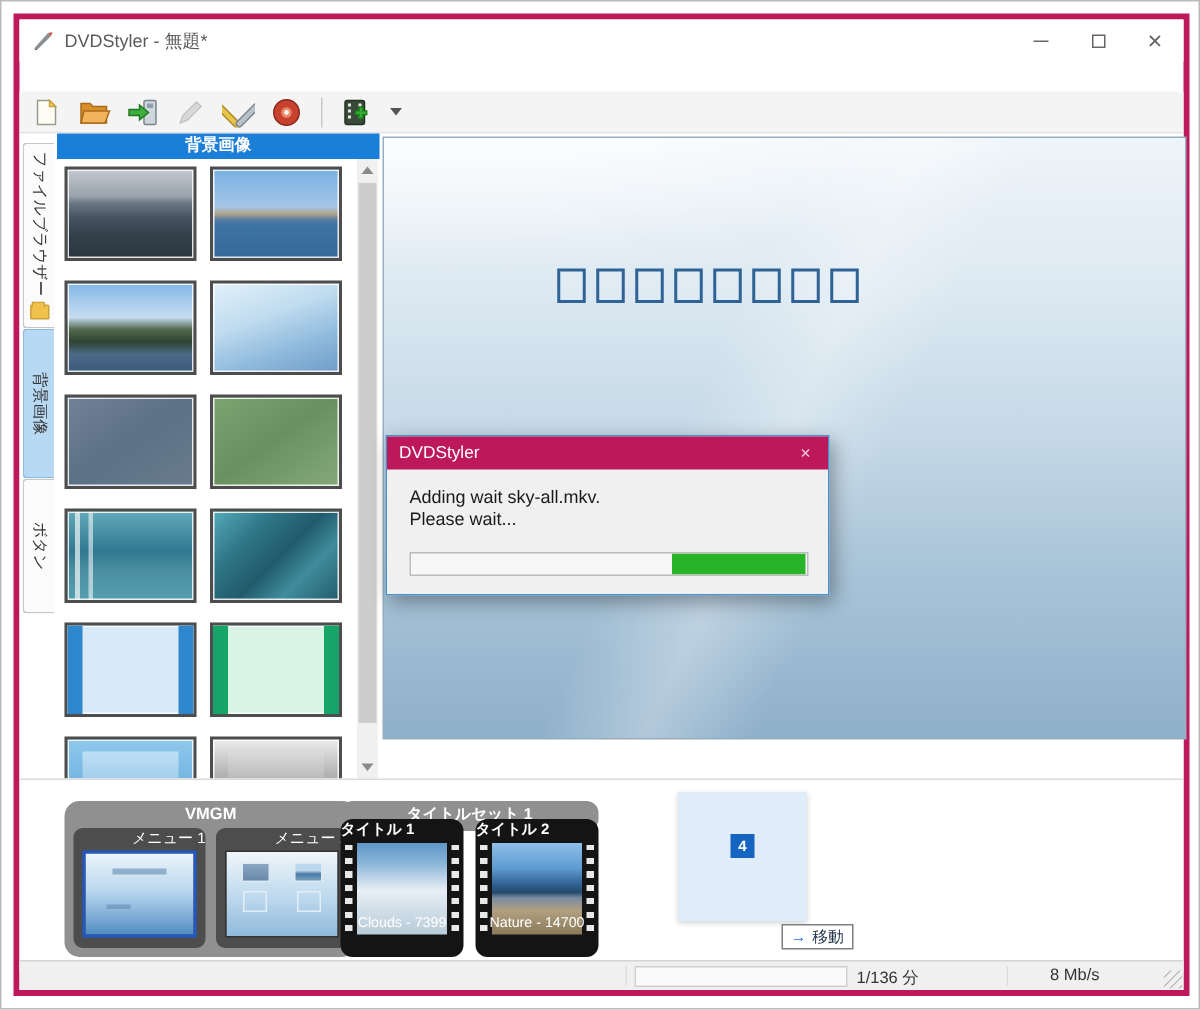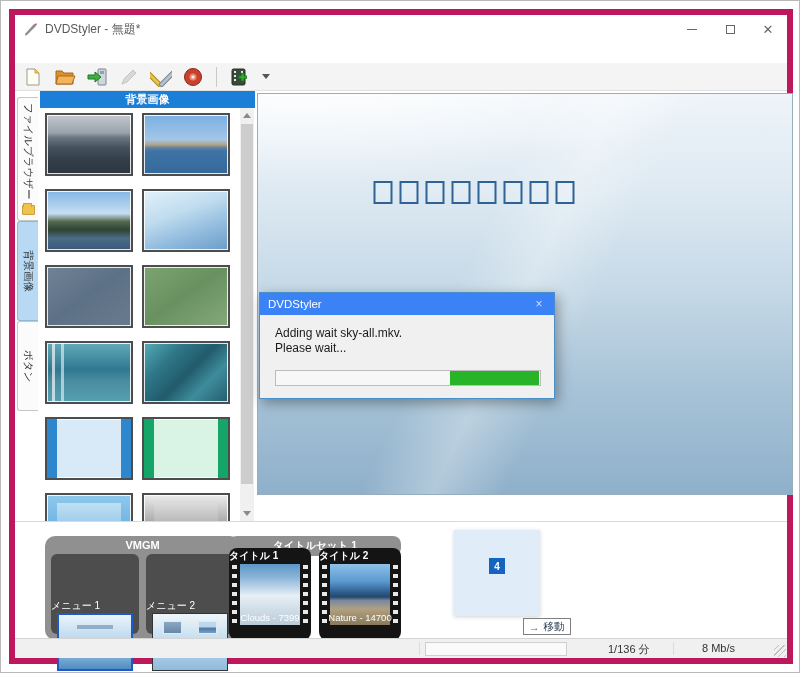--- a/index.html
+++ b/index.html
@@ -7,21 +7,21 @@
   body {
     font-family: "Liberation Sans", "DejaVu Sans", sans-serif;
     background: #ffffff;
     position: relative;
     overflow: hidden;
     border: 1px solid #b9b9b9;
   }
   
   .window {
     position: absolute; left: 8px; top: 8px; width: 784px; height: 655px;
-    background: #fff; border: 6px solid #be185d;
+    background: #fff; border: 4px solid #be185d;
   }
   .titlebar { position: absolute; left:0; top:0; right:0; height:28px; background:#fff; display:flex; align-items:center; }
   .app-icon { width:16px; height:16px; margin:0 6px 0 8px; position:relative; }
   .title-text { font-size:12px; color:#5a5a5a; }
   .win-controls { margin-left:auto; display:flex; height:100%; }
   .win-btn { width:38px; height:100%; display:flex; align-items:center; justify-content:center; color:#666; font-size:12px; }
   .glyph-min { width:10px; height:1px; background:#666; display:block; }
   .glyph-max { width:9px; height:9px; border:1px solid #666; display:block; }
   .glyph-close { font-size:13px; line-height:1; color:#666; }
 
@@ -90,35 +90,35 @@
       radial-gradient(160% 95% at 42% 178%, #5e8fb8 52%, rgba(94,143,184,0) 53%),
       radial-gradient(210% 125% at 72% 195%, #7aa1c3 55%, rgba(122,161,195,0) 56%),
       linear-gradient(180deg,#eef4f9 0%,#dde9f2 25%,#c4d8e6 50%,#a9c4d8 72%,#8fb0ca 100%);
   }
   .ph-row { position:absolute; left:40.5%; top:87px; transform:translateX(-50%); display:flex; gap:7px; }
   .ph-sq { width:19px; height:23px; border:2px solid #2f6396; background:rgba(255,255,255,.10); display:block; }
 
   
   .dialog { position:absolute; left:244px; top:277px; width:296px; height:107px; background:#f0f0f0;
             border:1px solid #4a90c8; box-shadow:3px 4px 12px rgba(0,0,0,.35); z-index:5; }
-  .dlg-title { position:absolute; left:0; top:0; right:0; height:22px; background:#3b82f6; display:flex; align-items:center; }
+  .dlg-title { position:absolute; left:0; top:0; right:0; height:22px; background:#be185d; display:flex; align-items:center; }
   .dlg-title-text { color:#fff; font-size:11.5px; padding-left:8px; }
   .dlg-close { margin-left:auto; color:rgba(255,255,255,.75); font-size:12px; width:30px; text-align:center; }
   .dlg-line1 { position:absolute; left:15px; top:33px; font-size:12px; color:#1a1a1a; }
   .dlg-line2 { position:absolute; left:15px; top:48px; font-size:12px; color:#1a1a1a; }
   .progress { position:absolute; left:15px; right:13px; top:77px; height:16px; background:#f7f7f7; border:1px solid #bcbcbc; overflow:hidden; }
   .progress-seg { position:absolute; top:0; bottom:0; }
 
   
   .proj-strip { position:absolute; left:0; top:506px; right:0; height:129px; background:#fff; border-top:1px solid #dadada; }
   .vmgm { position:absolute; left:30px; top:14px; width:195px; height:104px; background:#909090; border-radius:10px; }
   .grp-label { text-align:center; color:#fff; font-size:11px; font-weight:bold; line-height:18px; height:18px; }
   .vmgm-row { display:flex; justify-content:center; gap:7px; }
   .menu-box { width:88px; height:80px; background:#4d4d4d; border-radius:6px; }
-  .menu-box .mb-label { color:#fff; font-size:10px; text-align:left; line-height:15px; height:15px;margin-top:44px; }
+  .menu-box .mb-label { color:#fff; font-size:10px; text-align:right; line-height:15px; height:15px; }
   .mb-thumb { width:76px; height:58px; margin:0 auto; position:relative; overflow:hidden; }
   .mb-thumb.sel { border:2px solid #2058c8; }
   .mb-thumb.plain { border:1px solid #333; }
   .menu1-art { position:absolute; inset:0; background:
       radial-gradient(160% 95% at 42% 185%, #4f86b4 52%, rgba(79,134,180,0) 53%),
       linear-gradient(180deg,#eaf4fb 0%,#bcd8ee 45%,#6fa3cf 85%,#4f8dc0 100%); }
   .menu1-art::before { content:""; position:absolute; left:18px; top:10px; width:36px; height:4px; background:rgba(90,130,170,.55); }
   .menu1-art::after { content:""; position:absolute; left:14px; top:34px; width:16px; height:3px; background:rgba(90,130,170,.5); }
   .menu2-art { position:absolute; inset:0; background:linear-gradient(180deg,#eff6fb 0%,#bcd8ec 55%,#8fbadc 100%); }
   .m2-img1 { position:absolute; left:11px; top:8px; width:17px; height:11px; background:linear-gradient(180deg,#8aa8c4,#6888a8); box-shadow:0 0 0 1px #dfe9f2; }
@@ -142,21 +142,21 @@
            box-shadow:0 1px 4px rgba(0,0,0,.18); }
   .ghost-badge { position:absolute; left:50%; top:42%; transform:translate(-50%,-50%); width:16px; height:16px; background:#1565c0; color:#fff; font-size:10px; font-weight:bold; display:flex; align-items:center; justify-content:center; }
   .drag-tip { position:absolute; left:508px; top:96px; background:#fff; border:1px solid #7f7f7f; padding:0 5px; height:17px; display:flex; align-items:center; gap:4px; font-size:10.5px; }
   .drag-tip .arrow { color:#2a6fd4; font-weight:bold; }
   .drag-tip .tip-text { color:#20344a; }
 
   
   .statusbar { position:absolute; left:0; bottom:0; right:0; height:20px; background:#f0f0f0; border-top:1px solid #d4d4d4; font-size:11px; color:#333; }
   .sb-field-sep { position:absolute; top:3px; bottom:3px; width:1px; background:#dcdcdc; }
   .status-well { position:absolute; left:410px; top:3px; width:142px; height:14px; background:#fafafa; border:1px solid #d0d0d0; }
-  .status-duration { position:absolute; left:558px; top:3px;margin-left:35px; }
+  .status-duration { position:absolute; left:558px; top:3px; }
   .status-bitrate { position:absolute; left:687px; top:3px; }
   .grip { position:absolute; right:1px; bottom:1px; width:12px; height:12px;
           background:repeating-linear-gradient(135deg, transparent 0 3px, #c0c0c0 3px 4px); }
 
   
   .icon-svg { display:block; }
 </style>
 </head>
 <body>
 

